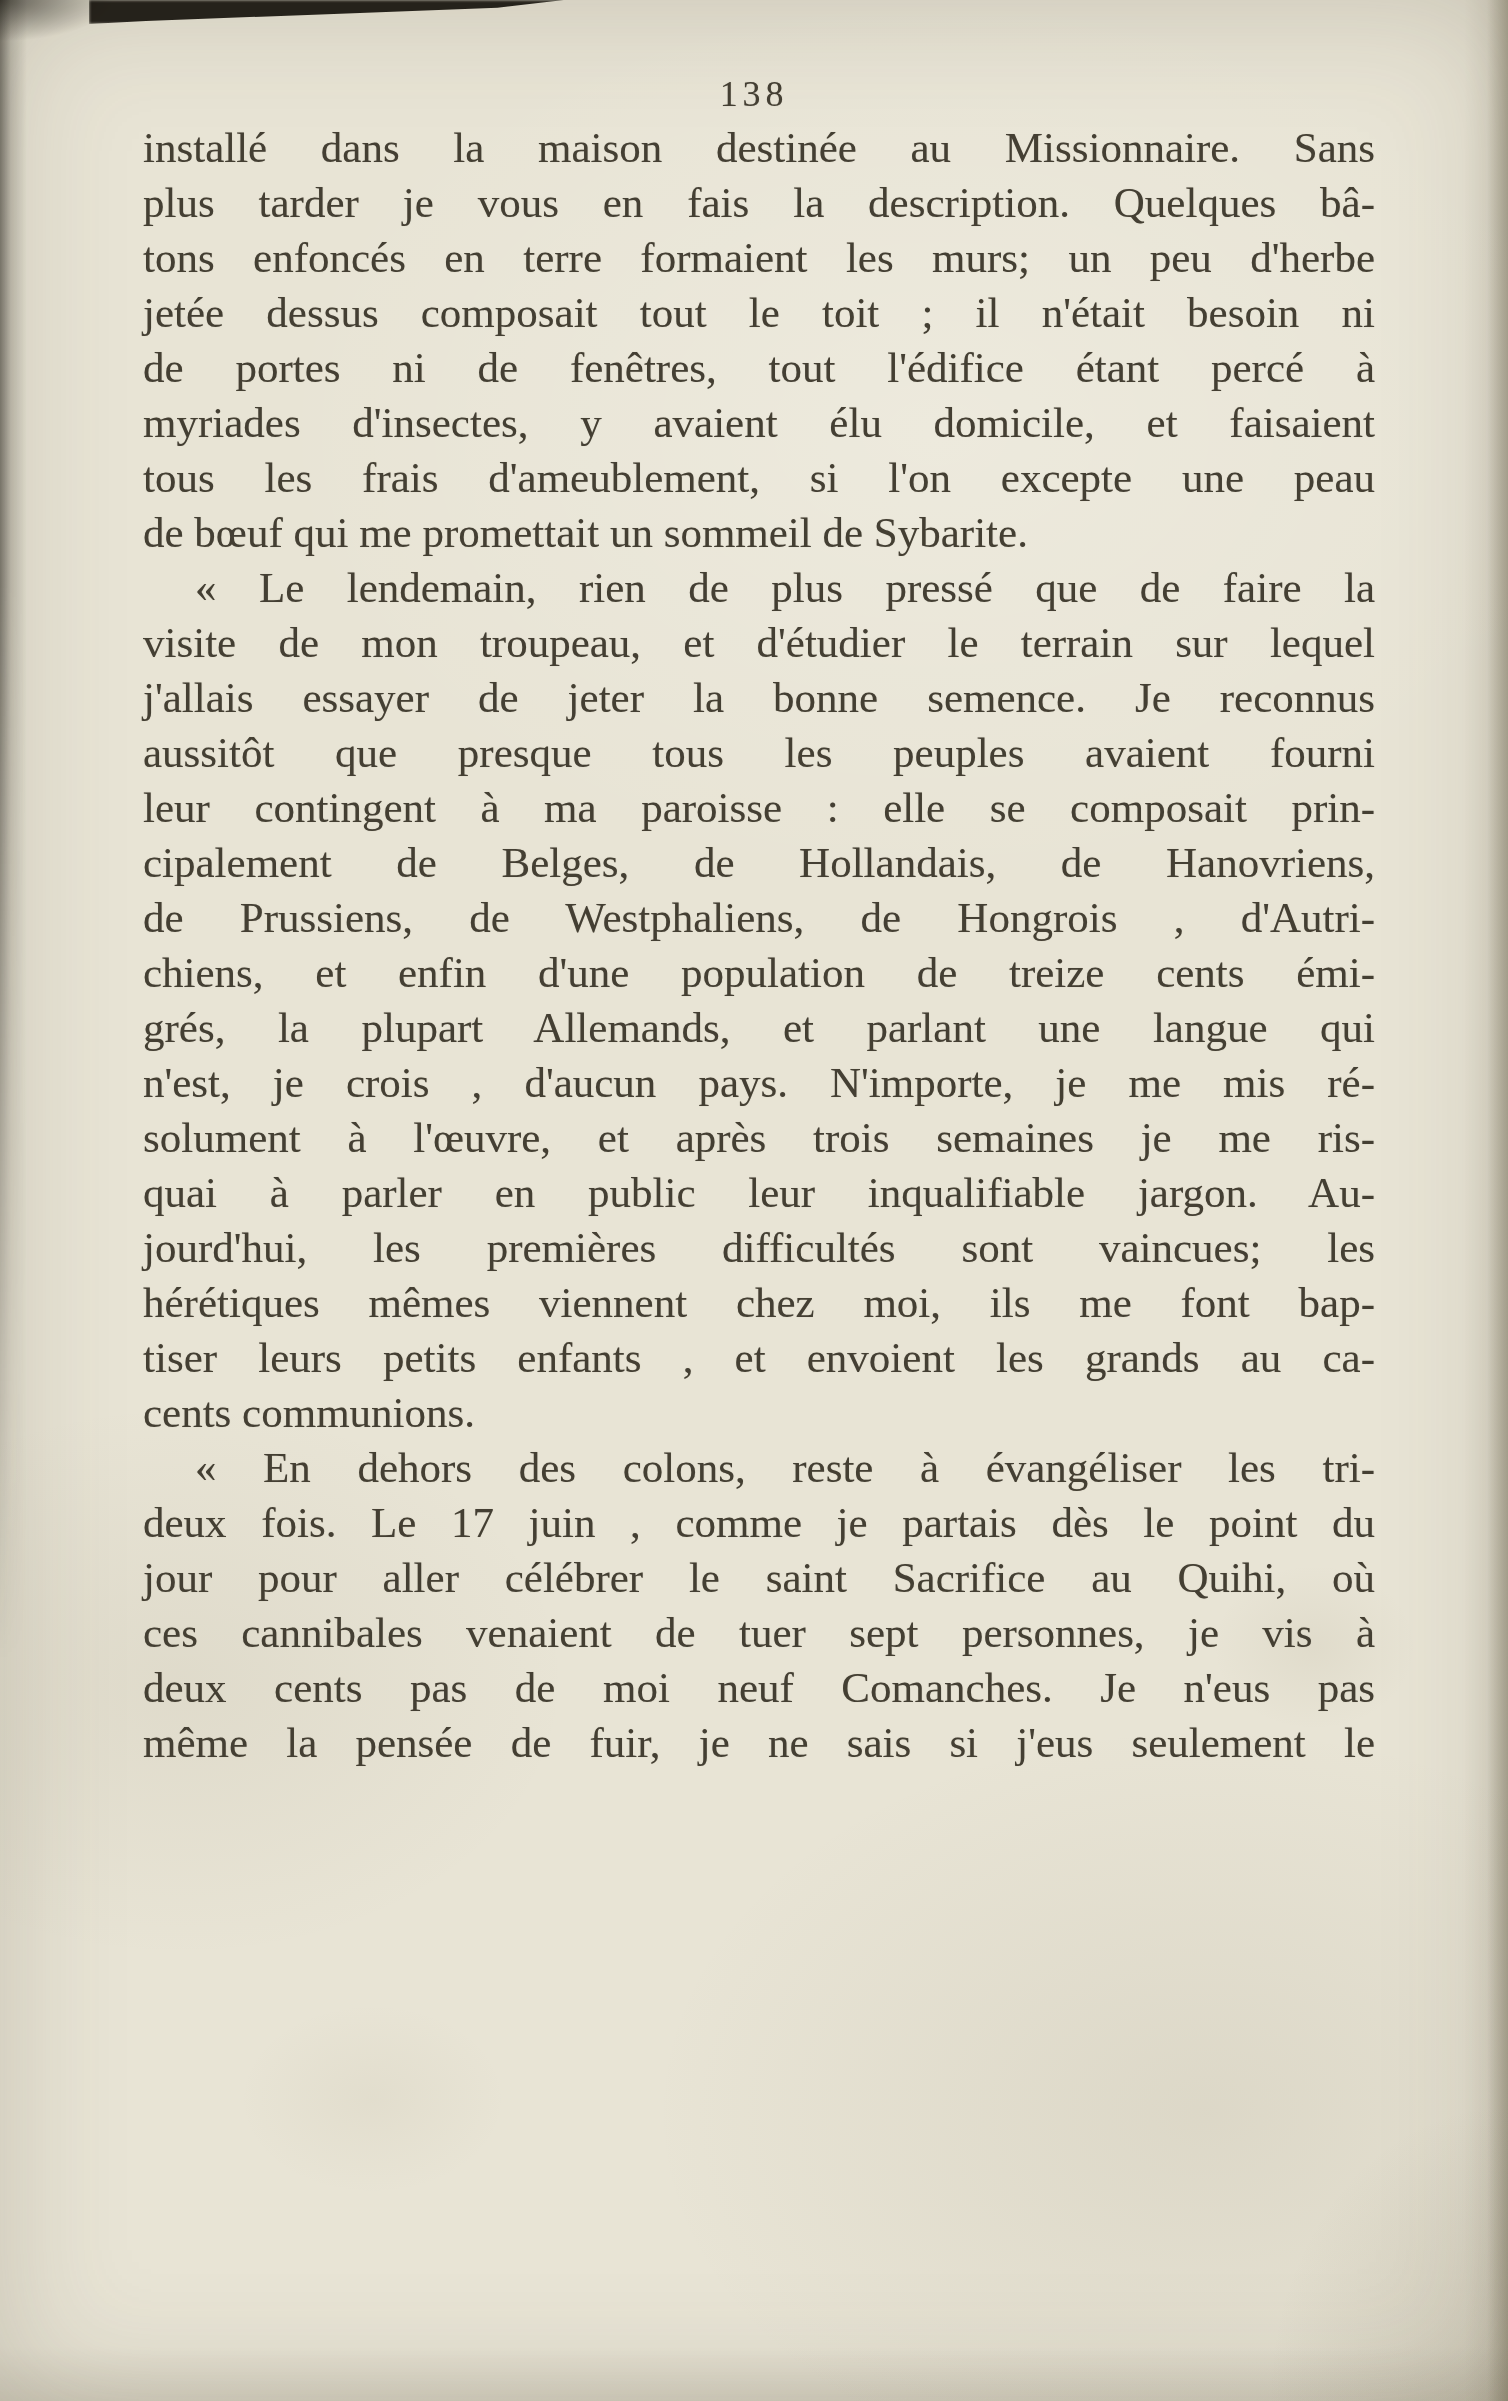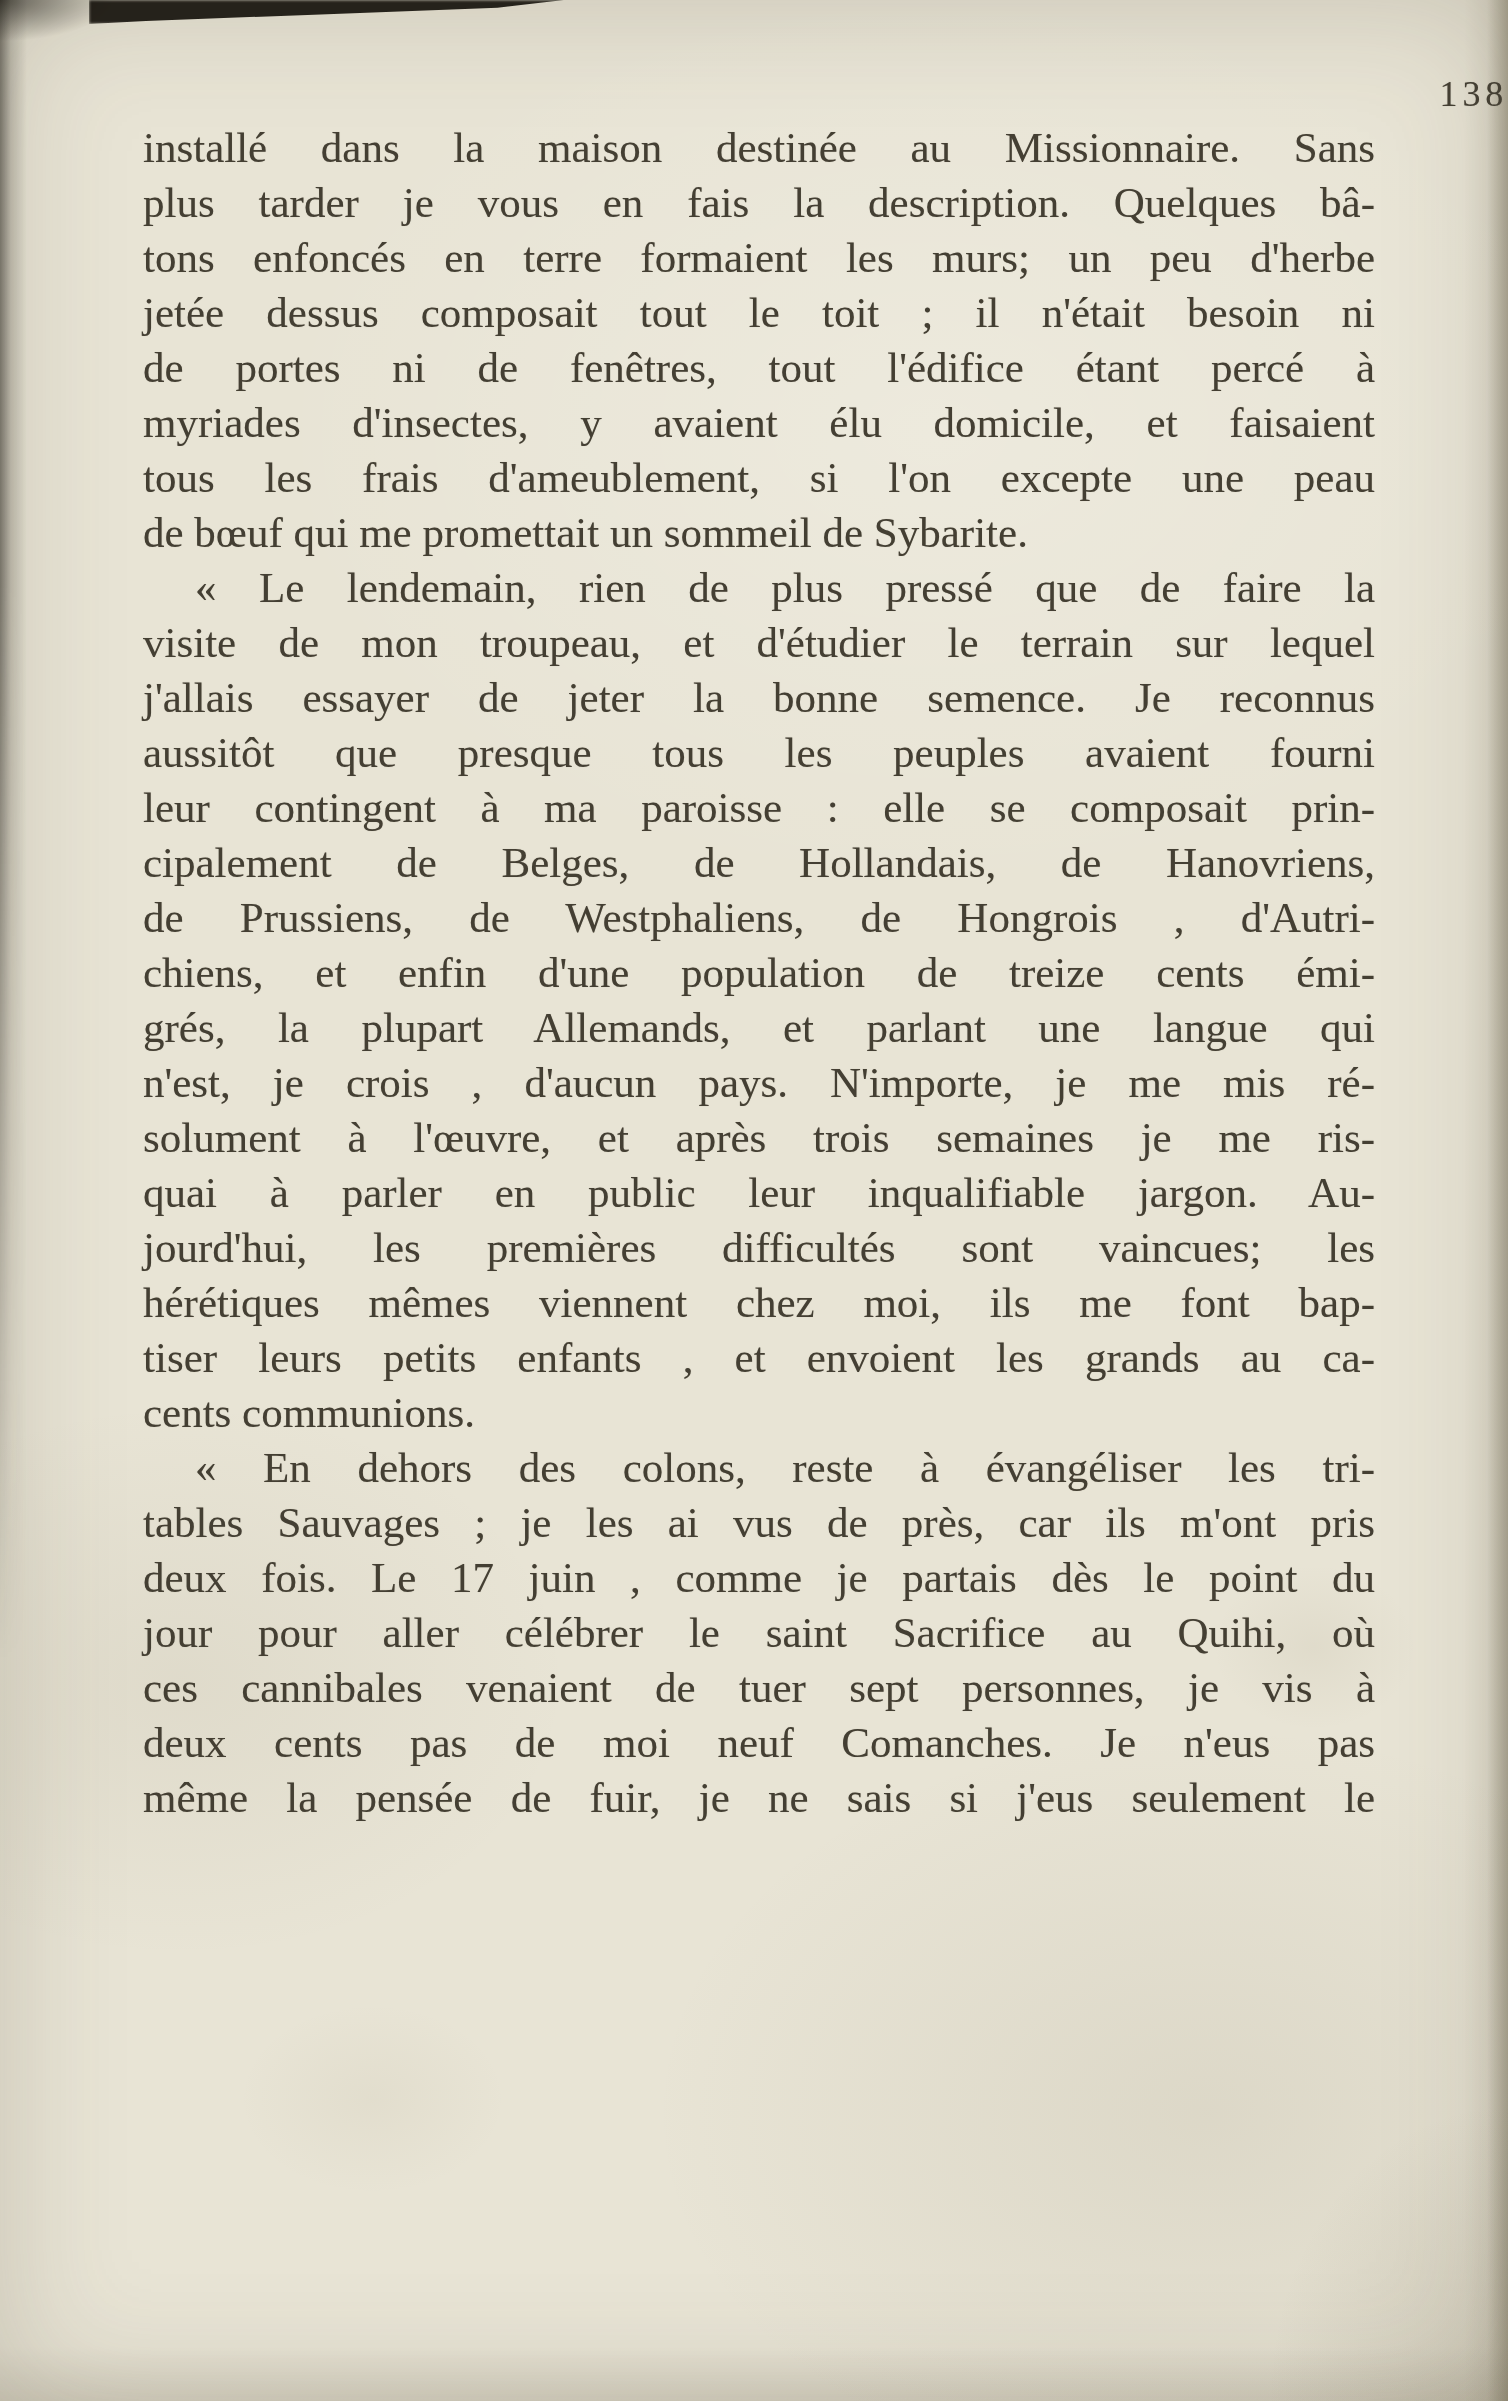--- a/index.html
+++ b/index.html
@@ -73,21 +73,21 @@
     left: 206px; top: 1980px;
     width: 333px; height: 238px;
     background: radial-gradient(closest-side, rgba(128,116,84,0.06), rgba(128,116,84,0) 80%);
   }
 
   
   .page-number {
     position: absolute;
     left: 0; right: 0;
     top: 73px;
-    text-align: right;
+    text-align: center;
     font-size: 36px;
     letter-spacing: 4.8px;
     color: var(--ink, #443f33);
     text-shadow: 0 0 0.8px rgba(68,63,51,0.35);
   }
 
   .text-block {
     position: absolute;
     left: 143px;
     top: 120px;
@@ -142,21 +142,20 @@
       <div class="line">chiens, et enfin d'une population de treize cents émi-</div>
       <div class="line">grés, la plupart Allemands, et parlant une langue qui</div>
       <div class="line">n'est, je crois , d'aucun pays. N'importe, je me mis ré-</div>
       <div class="line">solument à l'œuvre, et après trois semaines je me ris-</div>
       <div class="line">quai à parler en public leur inqualifiable jargon. Au-</div>
       <div class="line">jourd'hui, les premières difficultés sont vaincues; les</div>
       <div class="line">hérétiques mêmes viennent chez moi, ils me font bap-</div>
       <div class="line">tiser leurs petits enfants , et envoient les grands au ca-</div>
       <div class="line no-justify">cents communions.</div>
       <div class="line indent">« En dehors des colons, reste à évangéliser les tri-</div>
-      <div class="line">tables Sauvages ; je les ai vus de près, car ils m'ont pris</div>
       <div class="line">deux fois. Le 17 juin , comme je partais dès le point du</div>
       <div class="line">jour pour aller célébrer le saint Sacrifice au Quihi, où</div>
       <div class="line">ces cannibales venaient de tuer sept personnes, je vis à</div>
       <div class="line">deux cents pas de moi neuf Comanches. Je n'eus pas</div>
       <div class="line">même la pensée de fuir, je ne sais si j'eus seulement le</div>
     </div>
 </div>
 
 
 </body></html>

